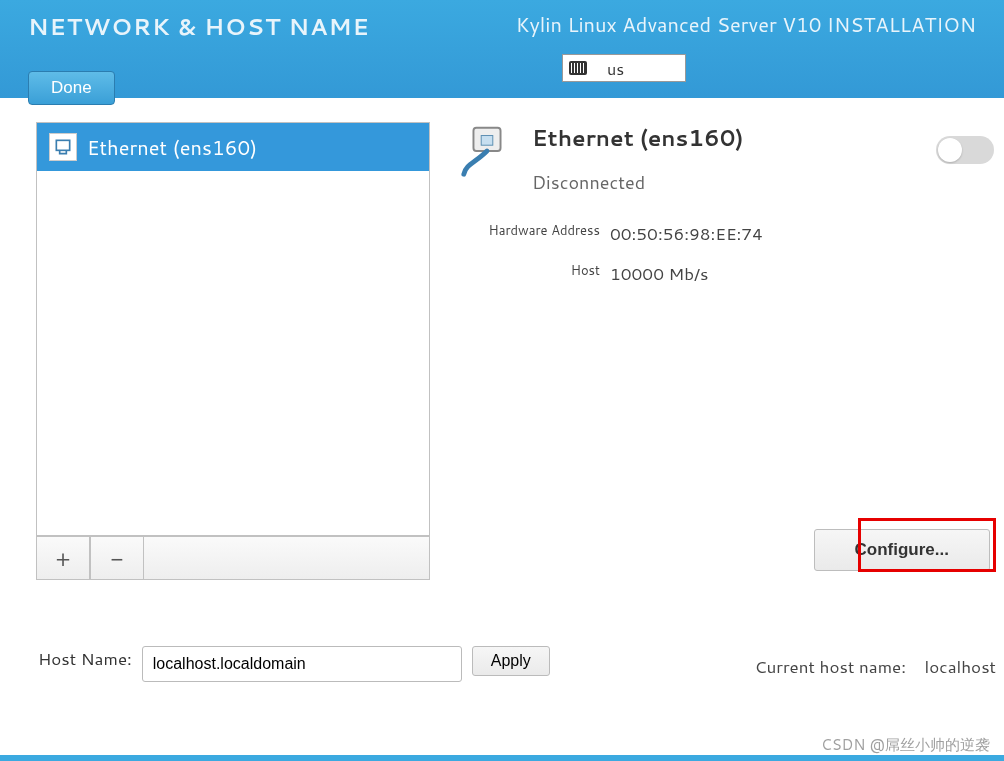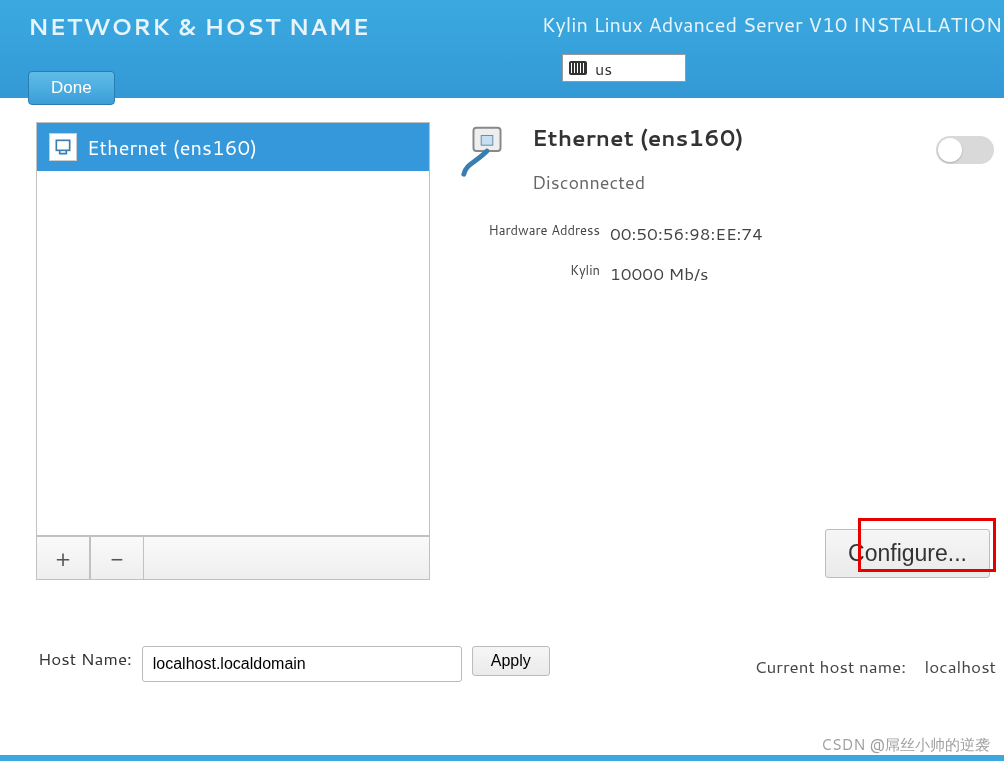--- a/index.html
+++ b/index.html
@@ -30,37 +30,37 @@
       padding: 6px 22px;
       background: linear-gradient(180deg, #5fbce8, #3a9fd7);
       border: 1px solid #2b7db0;
       border-radius: 4px;
       color: #fff;
       font-size: 17px;
       cursor: pointer;
     }
     .installer-title {
       position: absolute;
-      right: 2px;
+      right: 28px;
       top: 10px;
       font-size: 20px;
       color: #e8f4fb;
     }
     .keyboard-box {
       position: absolute;
       right: 318px;
       top: 54px;
       width: 124px;
       height: 28px;
       background: #fff;
       border: 1px solid #999;
       display: flex;
       align-items: center;
       padding: 0 6px;
-      gap: 8px;
+      gap: 20px;
       color: #333;
     }
     .kb-icon {
       width: 18px;
       height: 14px;
       background: #333;
       border-radius: 2px;
       position: relative;
     }
     .kb-icon::after {
@@ -171,27 +171,28 @@
     }
     .kv-table { margin-top: 26px; }
     .kv-row { display: flex; margin-bottom: 16px; }
     .kv-key { width: 152px; text-align: right; padding-right: 10px; font-size: 13px; color: #444; }
     .kv-val { font-size: 17px; color: #444; }
 
     .configure-btn {
       position: absolute;
       right: 14px;
       top: 529px;
-      padding: 10px 22px;
+      padding: 10px 40px;
       border: 1px solid #bdbdbd;
       background: linear-gradient(#f6f6f6,#eaeaea);
-      font-size: 23px;
+      font-size: 17px;
       border-radius: 3px;
       cursor: pointer;
       color: #333;
+      font-weight: bold;
     }
     .highlight-box {
       position: absolute;
       right: 8px;
       top: 518px;
       width: 138px;
       height: 54px;
       border: 3px solid #e60000;
       pointer-events: none;
     }
@@ -295,21 +296,21 @@
       </div>
     </div>
     <div class="toggle"></div>
 
     <div class="kv-table">
       <div class="kv-row">
         <div class="kv-key">Hardware Address</div>
         <div class="kv-val">00:50:56:98:EE:74</div>
       </div>
       <div class="kv-row">
-        <div class="kv-key">Kylin</div>
+        <div class="kv-key">Host</div>
         <div class="kv-val">10000 Mb/s</div>
       </div>
     </div>
   </div>
 </div>
 
 <button class="configure-btn">Configure...</button>
 <div class="highlight-box"></div>
 
 <div class="host-row">

